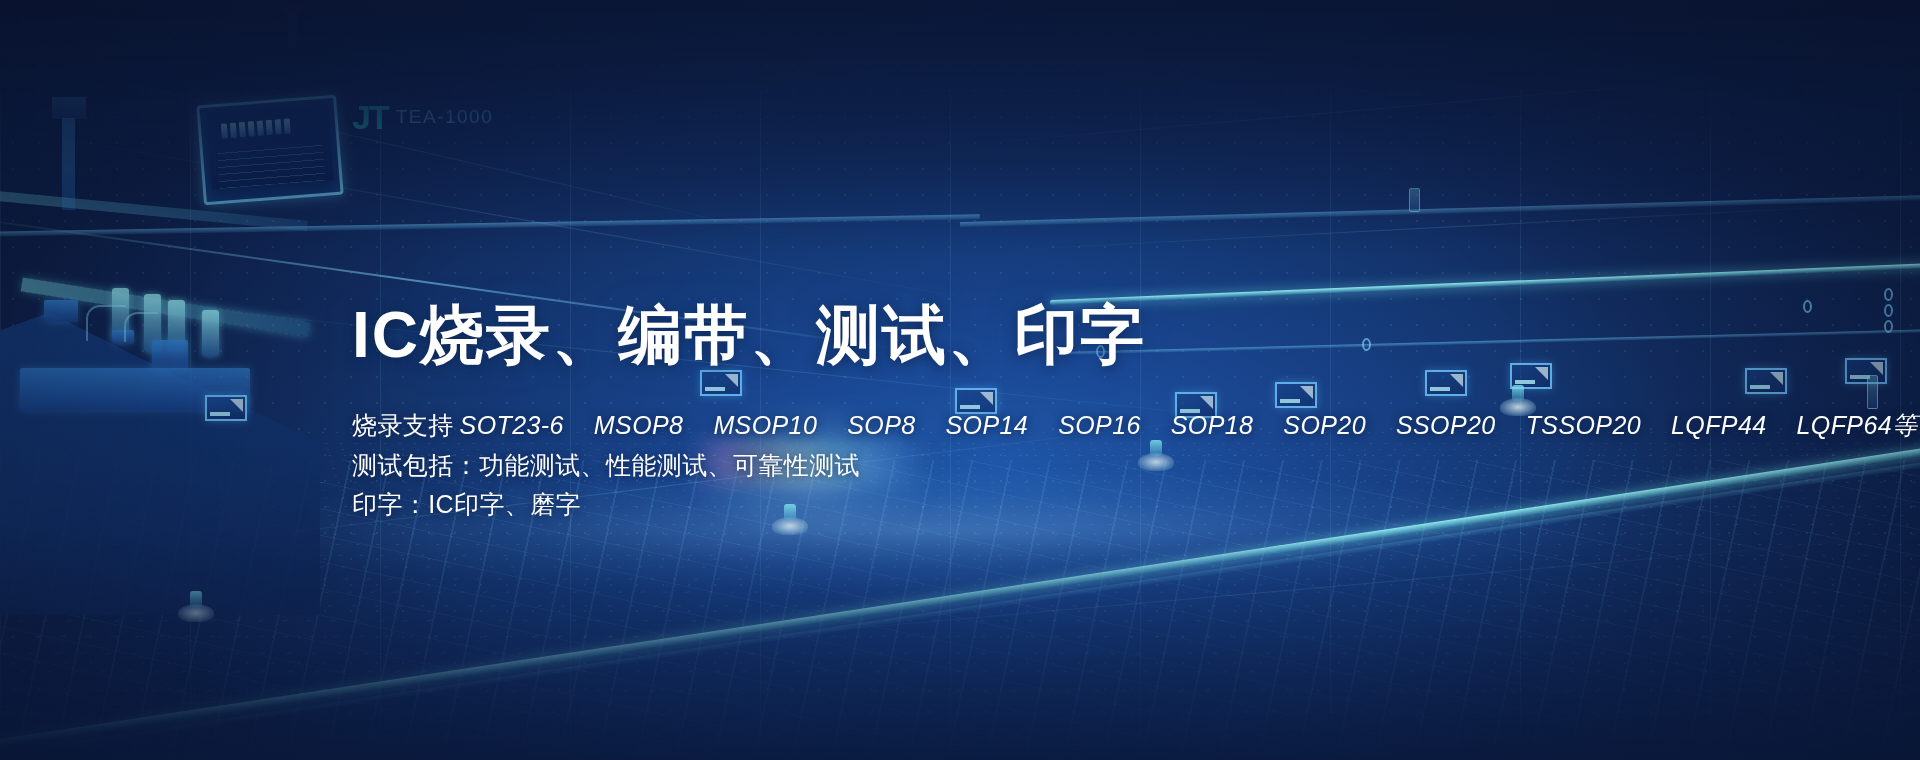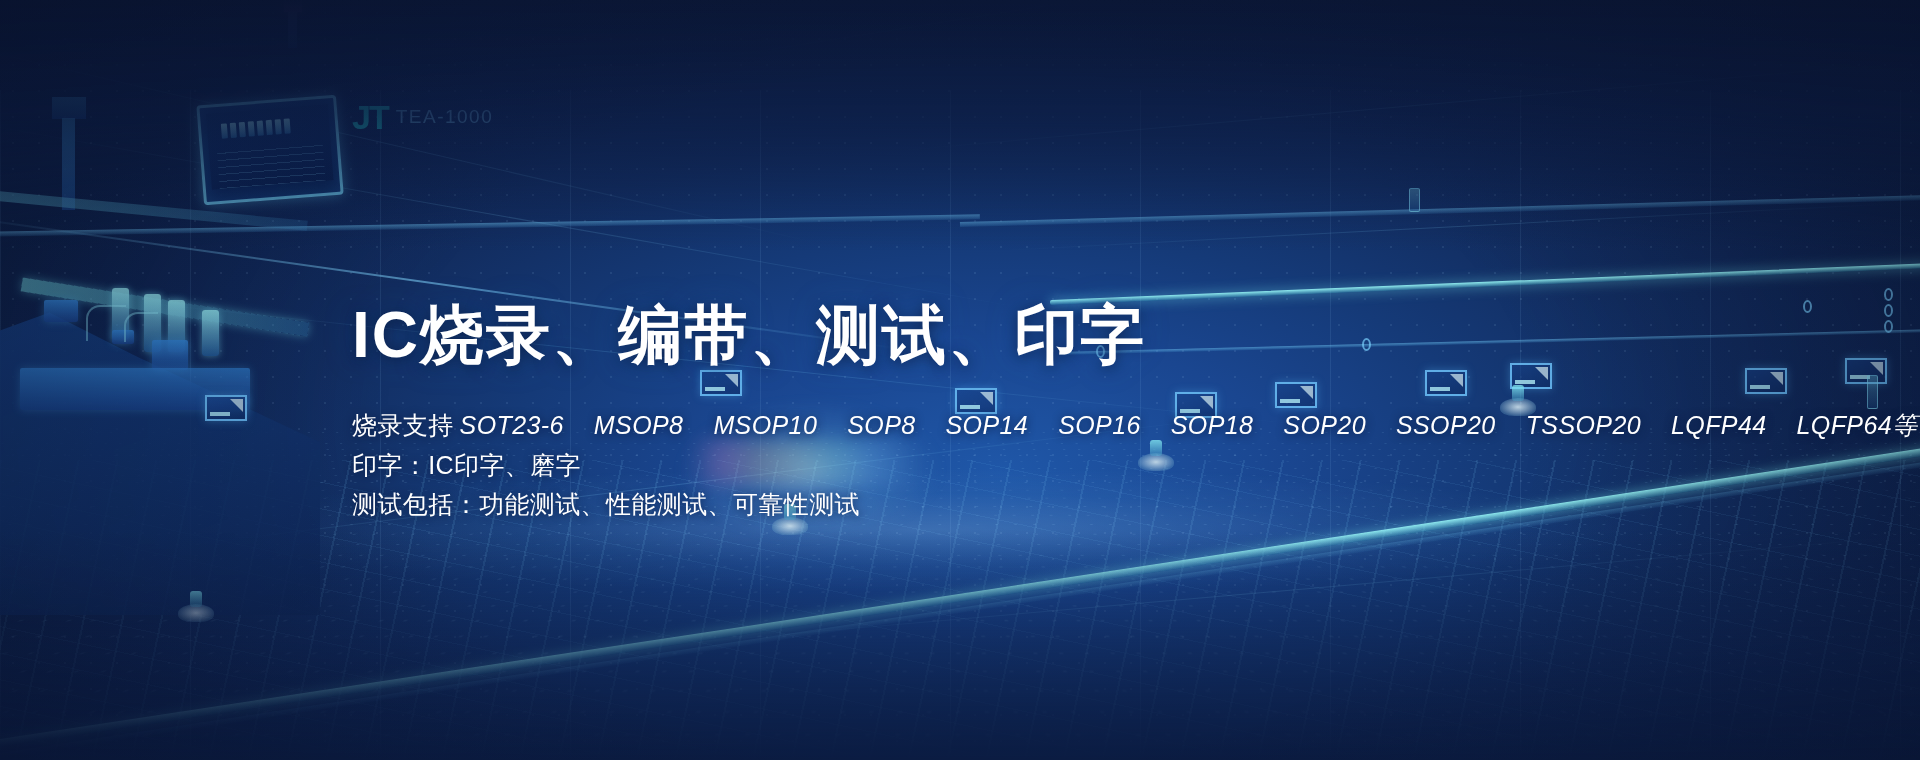--- a/index.html
+++ b/index.html
@@ -392,18 +392,18 @@
   <div class="bg-topdark"></div>
   <div class="bg-botdark"></div>
   <div class="bg-vignette"></div>
 
   <div class="copy">
     <h1 class="headline">IC烧录、编带、测试、印字</h1>
     <ul class="sublist">
       <li class="subline">
         <span class="lead">烧录支持</span><span class="pkg-row"><span class="pkg">SOT23-6</span><span class="pkg">MSOP8</span><span class="pkg">MSOP10</span><span class="pkg">SOP8</span><span class="pkg">SOP14</span><span class="pkg">SOP16</span><span class="pkg">SOP18</span><span class="pkg">SOP20</span><span class="pkg">SSOP20</span><span class="pkg">TSSOP20</span><span class="pkg">LQFP44</span><span class="pkg">LQFP64等</span></span>
       </li>
+      <li class="subline">测试包括：功能测试、性能测试、可靠性测试</li>
       <li class="subline">印字：IC印字、磨字</li>
-      <li class="subline">测试包括：功能测试、性能测试、可靠性测试</li>
     </ul>
   </div>
 
 </div>
 
 </body></html>

